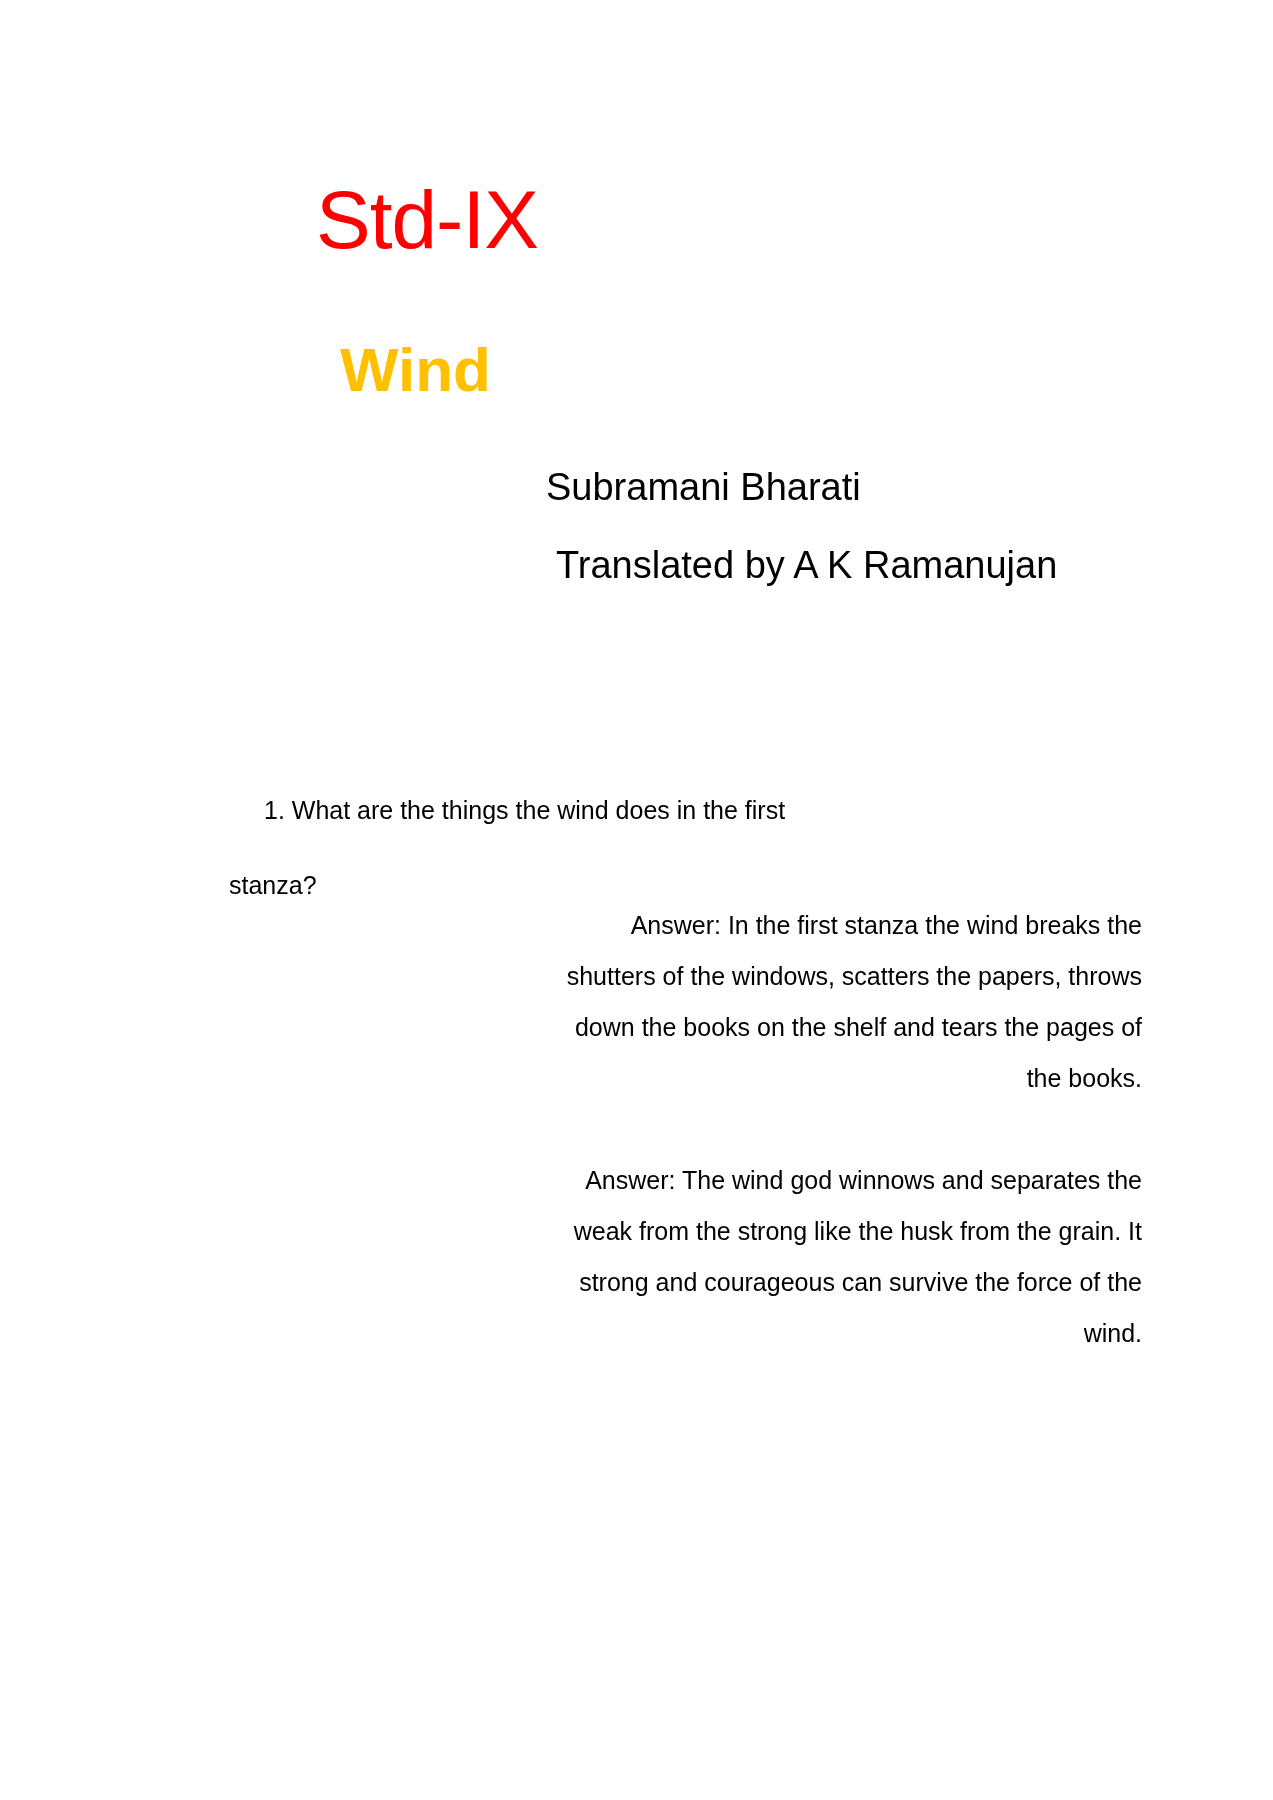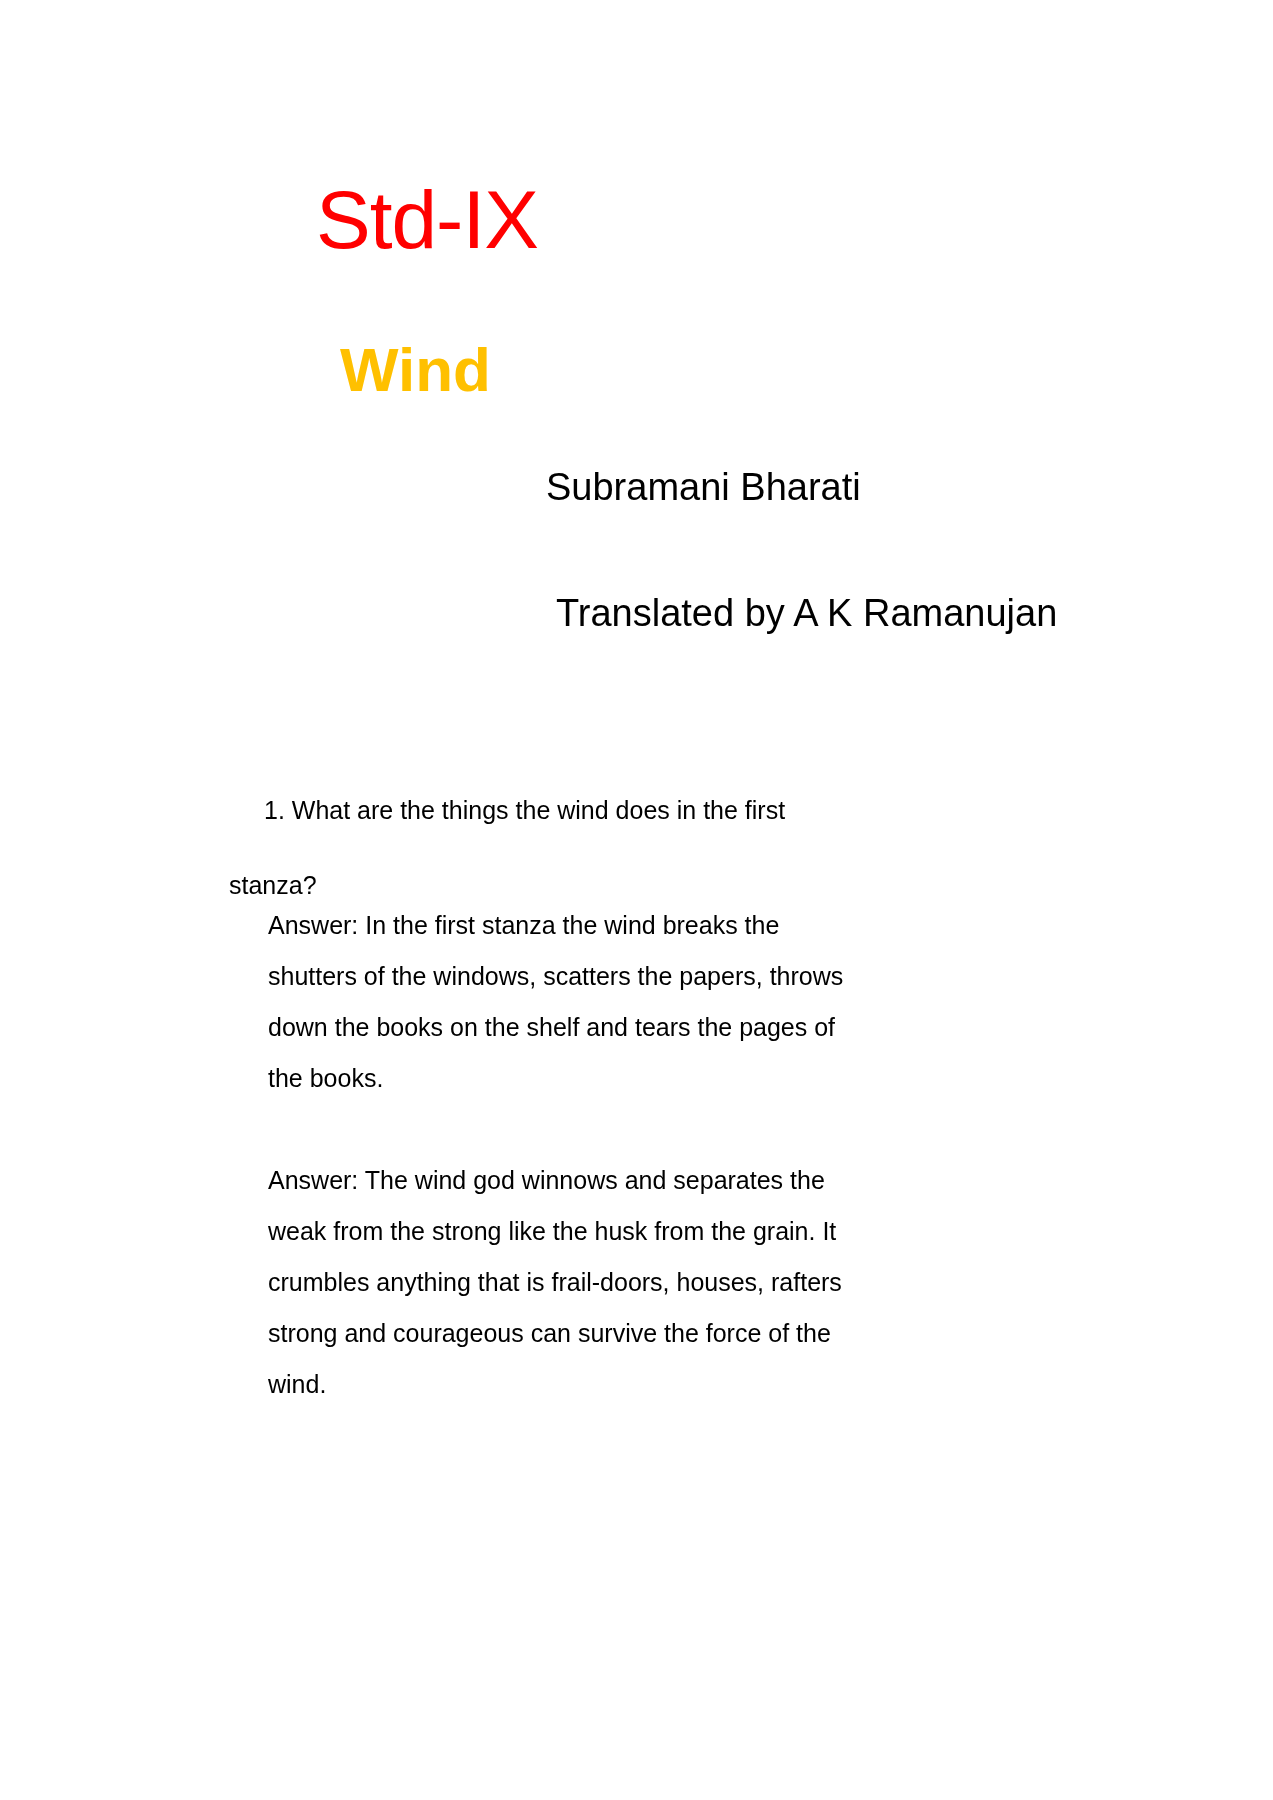--- a/index.html
+++ b/index.html
@@ -38,32 +38,32 @@
       left: 546px;
       top: 462px;
       font-size: 38px;
       line-height: 50px;
     }
     .translator {
       left: 556px;
       top: 540px;
       font-size: 38px;
       line-height: 50px;
-      margin-top: 48px;
     }
     .body-text {
       font-size: 25px;
       line-height: 51px;
     }
     .q1-line1 { left: 264px; top: 785px; }
     .q1-line2 { left: 229px; top: 860px; }
     .answer-block {
       position: absolute;
-      left: 268px;
+      left: 282px;
       width: 860px;
+      text-align: right;
     }
     .answer-block .line { display: block; white-space: nowrap; }
     .a1 { top: 900px; }
     .q2-block { top: 1155px; }
   </style>
 </head>
 <body>
 
 <div class="abs title-std">Std-IX</div>
 <div class="abs title-wind">Wind</div>
@@ -78,17 +78,16 @@
     <span class="line">shutters of the windows, scatters the papers, throws</span>
     <span class="line">down the books on the shelf and tears the pages of</span>
     <span class="line">the books.</span>
   </div>
 </div>
 
 <div>
   <div class="answer-block body-text q2-block">
     <span class="line">Answer:  The wind god winnows and separates the</span>
     <span class="line">weak from the strong like the husk from the grain. It</span>
-    <span class="line">crumbles anything that is frail-doors, houses, rafters</span>
     <span class="line">strong and courageous can survive the force of the</span>
     <span class="line">wind.</span>
   </div>
 </div>
 
 </body></html>

